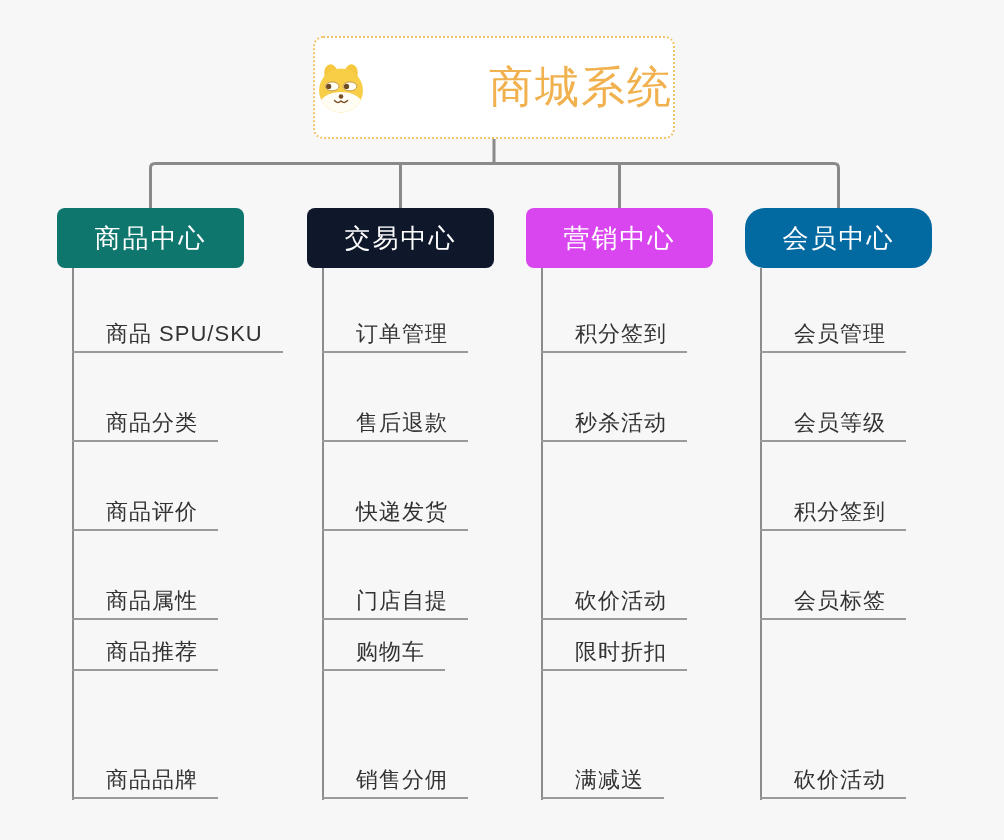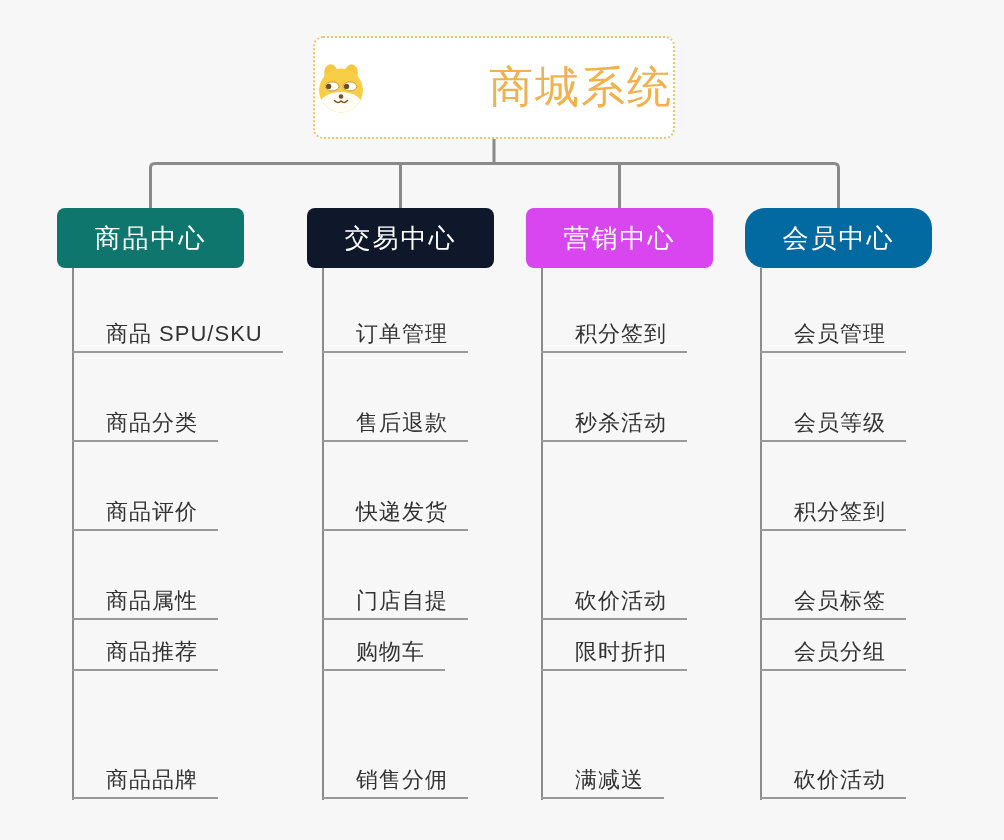--- a/index.html
+++ b/index.html
@@ -101,16 +101,15 @@
   <div class="leaf lx2 r0">积分签到</div>
   <div class="leaf lx2 r1">秒杀活动</div>
   <div class="leaf lx2 r3">砍价活动</div>
   <div class="leaf lx2 r4">限时折扣</div>
   <div class="leaf lx2 r5">满减送</div>
 
   <div class="leaf lx3 r0">会员管理</div>
   <div class="leaf lx3 r1">会员等级</div>
   <div class="leaf lx3 r2">积分签到</div>
   <div class="leaf lx3 r3">会员标签</div>
-  <div class="leaf lx3 r4">会员分组</div>
   <div class="leaf lx3 r5">砍价活动</div>
 
 </div>
 
 </body></html>

